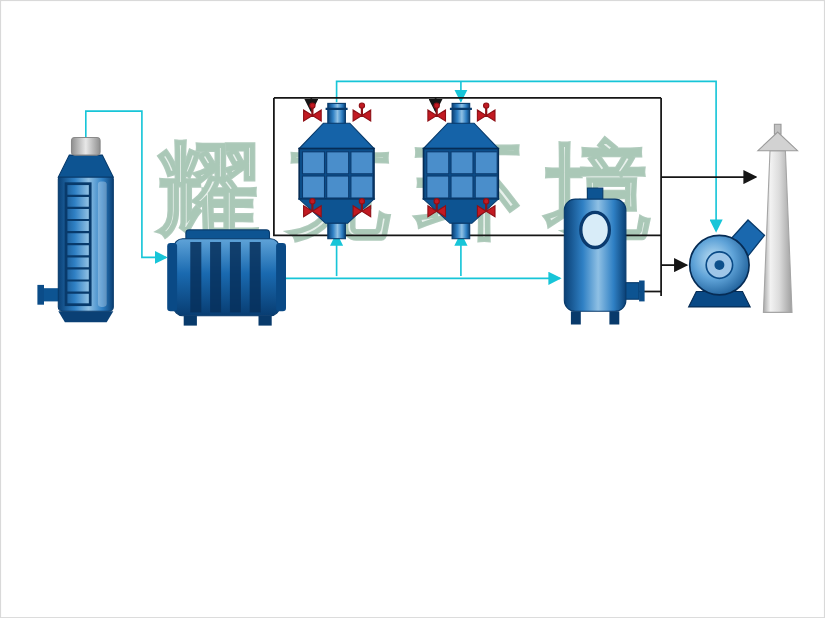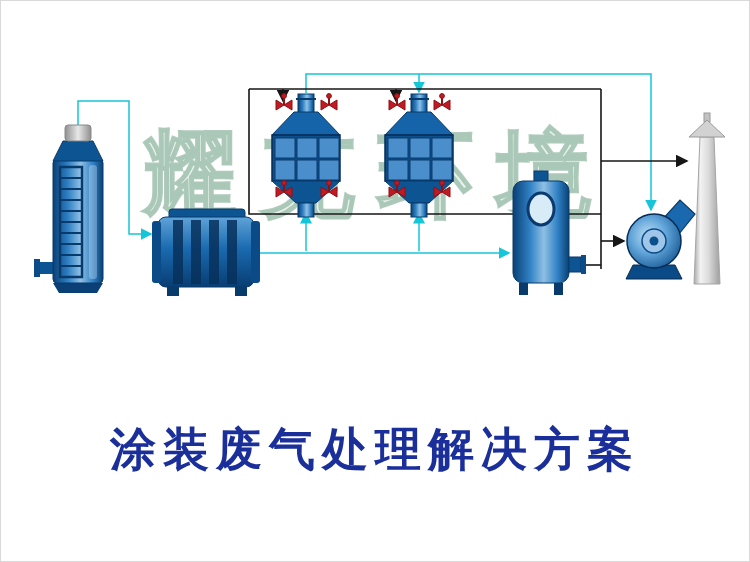--- a/index.html
+++ b/index.html
@@ -179,14 +179,13 @@
       <circle cx="653" cy="240" r="4.5" fill="#0d4f8b"></circle>
     </g>
 
     <g>
       <polygon points="699,136 713,136 719,283 693,283" fill="url(#chimGrad)" stroke="#a5a5a5" stroke-width="1"></polygon>
       <rect x="703" y="112" width="6" height="9" fill="#c2c2c2" stroke="#9a9a9a" stroke-width="1"></rect>
       <polygon points="688,136 724,136 706,119" fill="#d2d2d2" stroke="#9a9a9a" stroke-width="1"></polygon>
     </g>
   </svg>
 
-  <div class="title">涂装废气处理解决方案</div>
 </div>
 
 </body></html>

